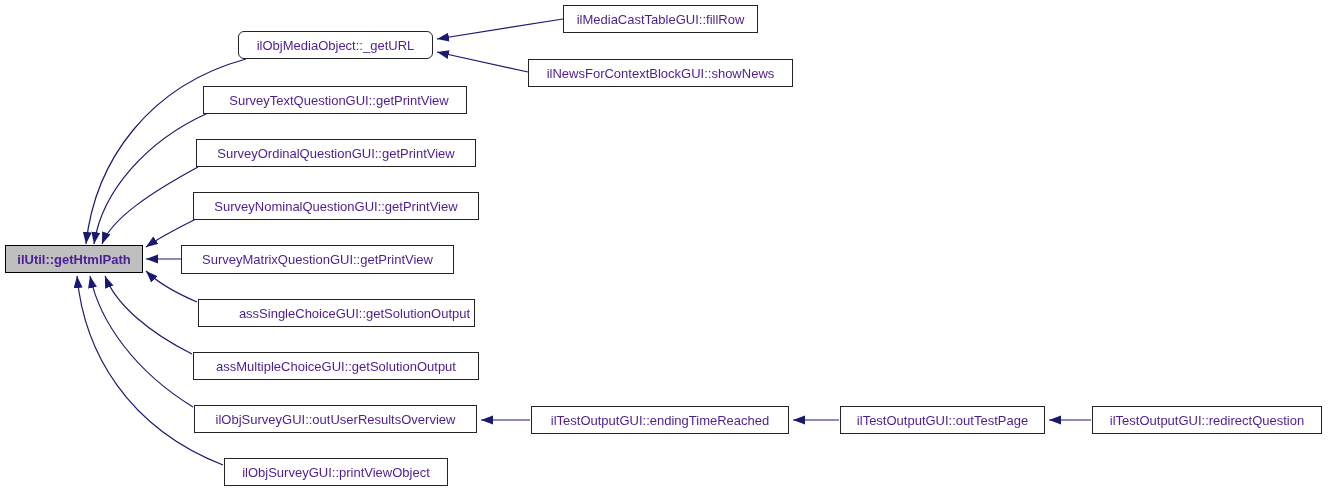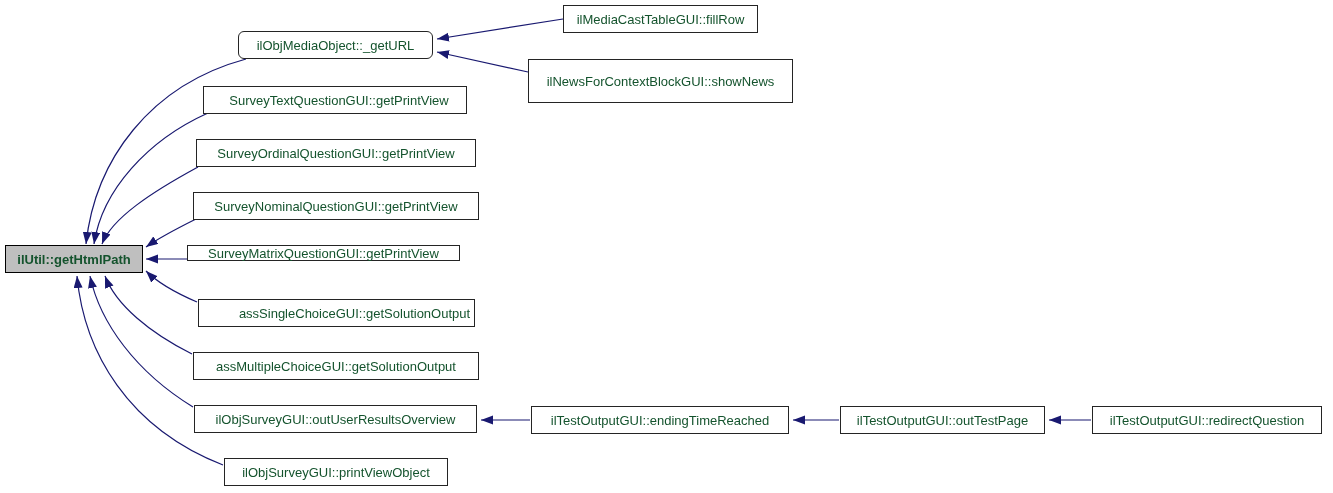--- a/index.html
+++ b/index.html
@@ -26,21 +26,21 @@
   .node {
     position: absolute;
     box-sizing: border-box;
     display: flex;
     align-items: center;
     justify-content: center;
     white-space: nowrap;
     background: #ffffff;
     border: 1.4px solid #242424;
     font-size: 13px;
-    color: #14532d;
+    color: #4c1d95;
     cursor: pointer;
   }
   .node.highlighted {
     background: #bfbfbf;
     border: 1.6px solid #000000;
     cursor: default;
     font-weight: bold;
   }
 </style>
 </head>
@@ -71,33 +71,33 @@
   <div id="nodes-layer">
       <div class="node highlighted" style="left: 5px; top: 245px; width: 138px; height: 28px;">
         <span>ilUtil::getHtmlPath</span>
       </div>
       <div class="node" style="left: 238px; top: 31px; width: 195px; height: 28px; border-radius: 6px;">
         <span>ilObjMediaObject::_getURL</span>
       </div>
       <div class="node" style="left: 563px; top: 5px; width: 195px; height: 28px;">
         <span>ilMediaCastTableGUI::fillRow</span>
       </div>
-      <div class="node" style="left: 528px; top: 59px; width: 265px; height: 44px;">
+      <div class="node" style="left: 528px; top: 59px; width: 265px; height: 28px;">
         <span>ilNewsForContextBlockGUI::showNews</span>
       </div>
       <div class="node" style="left: 203px; top: 86px; width: 264px; height: 28px; padding-left: 8px;">
         <span>SurveyTextQuestionGUI::getPrintView</span>
       </div>
       <div class="node" style="left: 196px; top: 139px; width: 280px; height: 28px;">
         <span>SurveyOrdinalQuestionGUI::getPrintView</span>
       </div>
       <div class="node" style="left: 193px; top: 192px; width: 286px; height: 28px;">
         <span>SurveyNominalQuestionGUI::getPrintView</span>
       </div>
-      <div class="node" style="left: 187px; top: 245px; width: 273px; height: 16px;">
+      <div class="node" style="left: 181px; top: 245px; width: 273px; height: 29px;">
         <span>SurveyMatrixQuestionGUI::getPrintView</span>
       </div>
       <div class="node" style="left: 198px; top: 299px; width: 277px; height: 28px; padding-left: 36px;">
         <span>assSingleChoiceGUI::getSolutionOutput</span>
       </div>
       <div class="node" style="left: 193px; top: 352px; width: 286px; height: 28px;">
         <span>assMultipleChoiceGUI::getSolutionOutput</span>
       </div>
       <div class="node" style="left: 194px; top: 405px; width: 283px; height: 28px;">
         <span>ilObjSurveyGUI::outUserResultsOverview</span>

